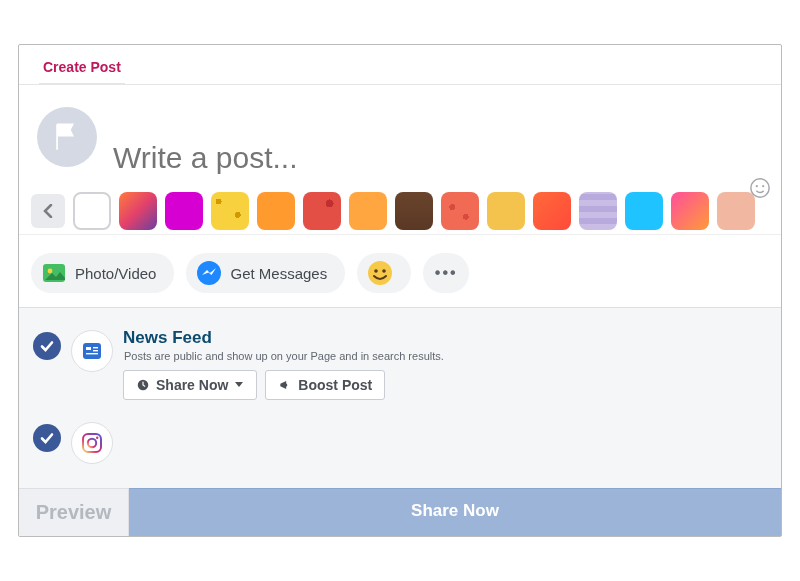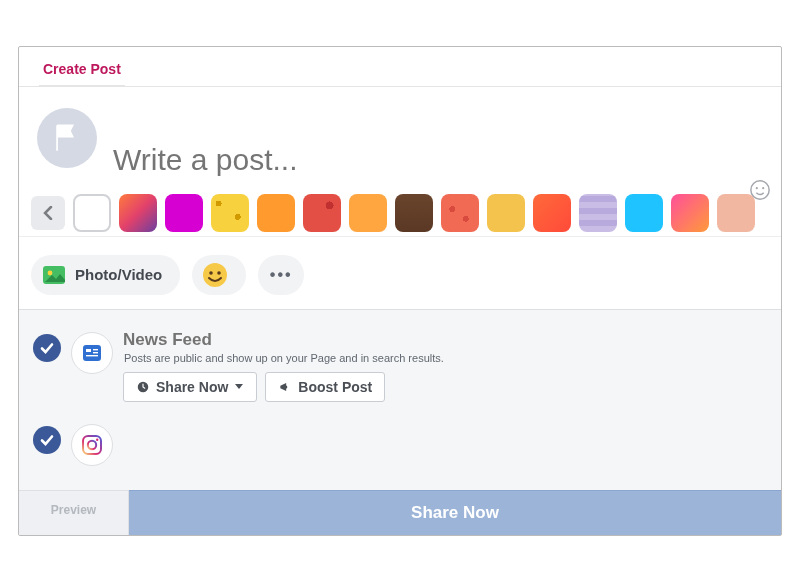--- a/index.html
+++ b/index.html
@@ -116,21 +116,21 @@
     border-bottom: 1px solid #dddfe2;
   }
   .pill {
     display: flex;
     align-items: center;
     gap: 8px;
     background: #f2f3f5;
     border-radius: 22px;
     padding: 7px 18px 7px 10px;
     font-size: 15px;
-    font-weight: 700;
+    font-weight: 400;
     color: #444950;
     cursor: pointer;
     text-align: center;
   }
   .pill-icon {
     width: 26px; height: 26px;
     border-radius: 4px;
     display: flex;
     align-items: center;
     justify-content: center;
@@ -176,21 +176,21 @@
     display: flex;
     align-items: center;
     justify-content: center;
     flex-shrink: 0;
     margin-top: 2px;
   }
   .channel-body { flex: 1; }
   .channel-title {
     font-size: 17px;
     font-weight: 700;
-    color: #737373;
+    color: #0c4a6e;
   }
   .channel-desc {
     font-size: 11px;
     color: #616770;
     margin: 2px 1px 8px;
   }
   .sub-buttons {
     display: flex;
     gap: 8px;
   }
@@ -211,21 +211,21 @@
     display: flex;
     gap: 0;
   }
   .preview-btn {
     width: 110px;
     text-align: center;
     padding: 12px 0;
     background: #eef0f3;
     color: #b4b8bf;
     font-weight: 700;
-    font-size: 12px;
+    font-size: 20px;
     border-top: 1px solid #dddfe2;
     border-right: 1px solid #dddfe2;
   }
   .share-btn {
     flex: 1;
     text-align: center;
     padding: 12px 0;
     background: #9cb4d8;
     color: #fff;
     font-weight: 700;
@@ -286,20 +286,29 @@
   <div class="pills-row">
     <div class="pill">
       <span class="pill-icon">
         <svg width="26" height="26" viewBox="0 0 26 26">
           <rect x="2" y="4" width="22" height="18" rx="3" fill="#45bd62"></rect>
           <circle cx="9" cy="11" r="2.4" fill="#f7d23e"></circle>
           <path d="M4 20 L11 13 L15 17 L19 12 L24 18 V20 H4" fill="#2a8f46"></path>
         </svg>
       </span>
       <span>Photo/Video</span>
+    </div>
+    <div class="pill">
+      <span class="pill-icon">
+        <svg width="26" height="26" viewBox="0 0 26 26">
+          <circle cx="13" cy="13" r="12" fill="#1e88ff"></circle>
+          <path d="M6 15 L11 10 L14 13 L20 8 L15.5 15 L12.5 12.5 Z" fill="#fff"></path>
+        </svg>
+      </span>
+      <span>Get Messages</span>
     </div>
     <div class="pill">
       <span class="pill-icon">
         <svg width="26" height="26" viewBox="0 0 26 26">
           <circle cx="13" cy="13" r="12" fill="#f7c948"></circle>
           <circle cx="9" cy="11" r="1.8" fill="#5a3a1a"></circle>
           <circle cx="17" cy="11" r="1.8" fill="#5a3a1a"></circle>
           <path d="M7 16 Q13 22 19 16" stroke="#5a3a1a" stroke-width="2" fill="none" stroke-linecap="round"></path>
         </svg>
       </span>

